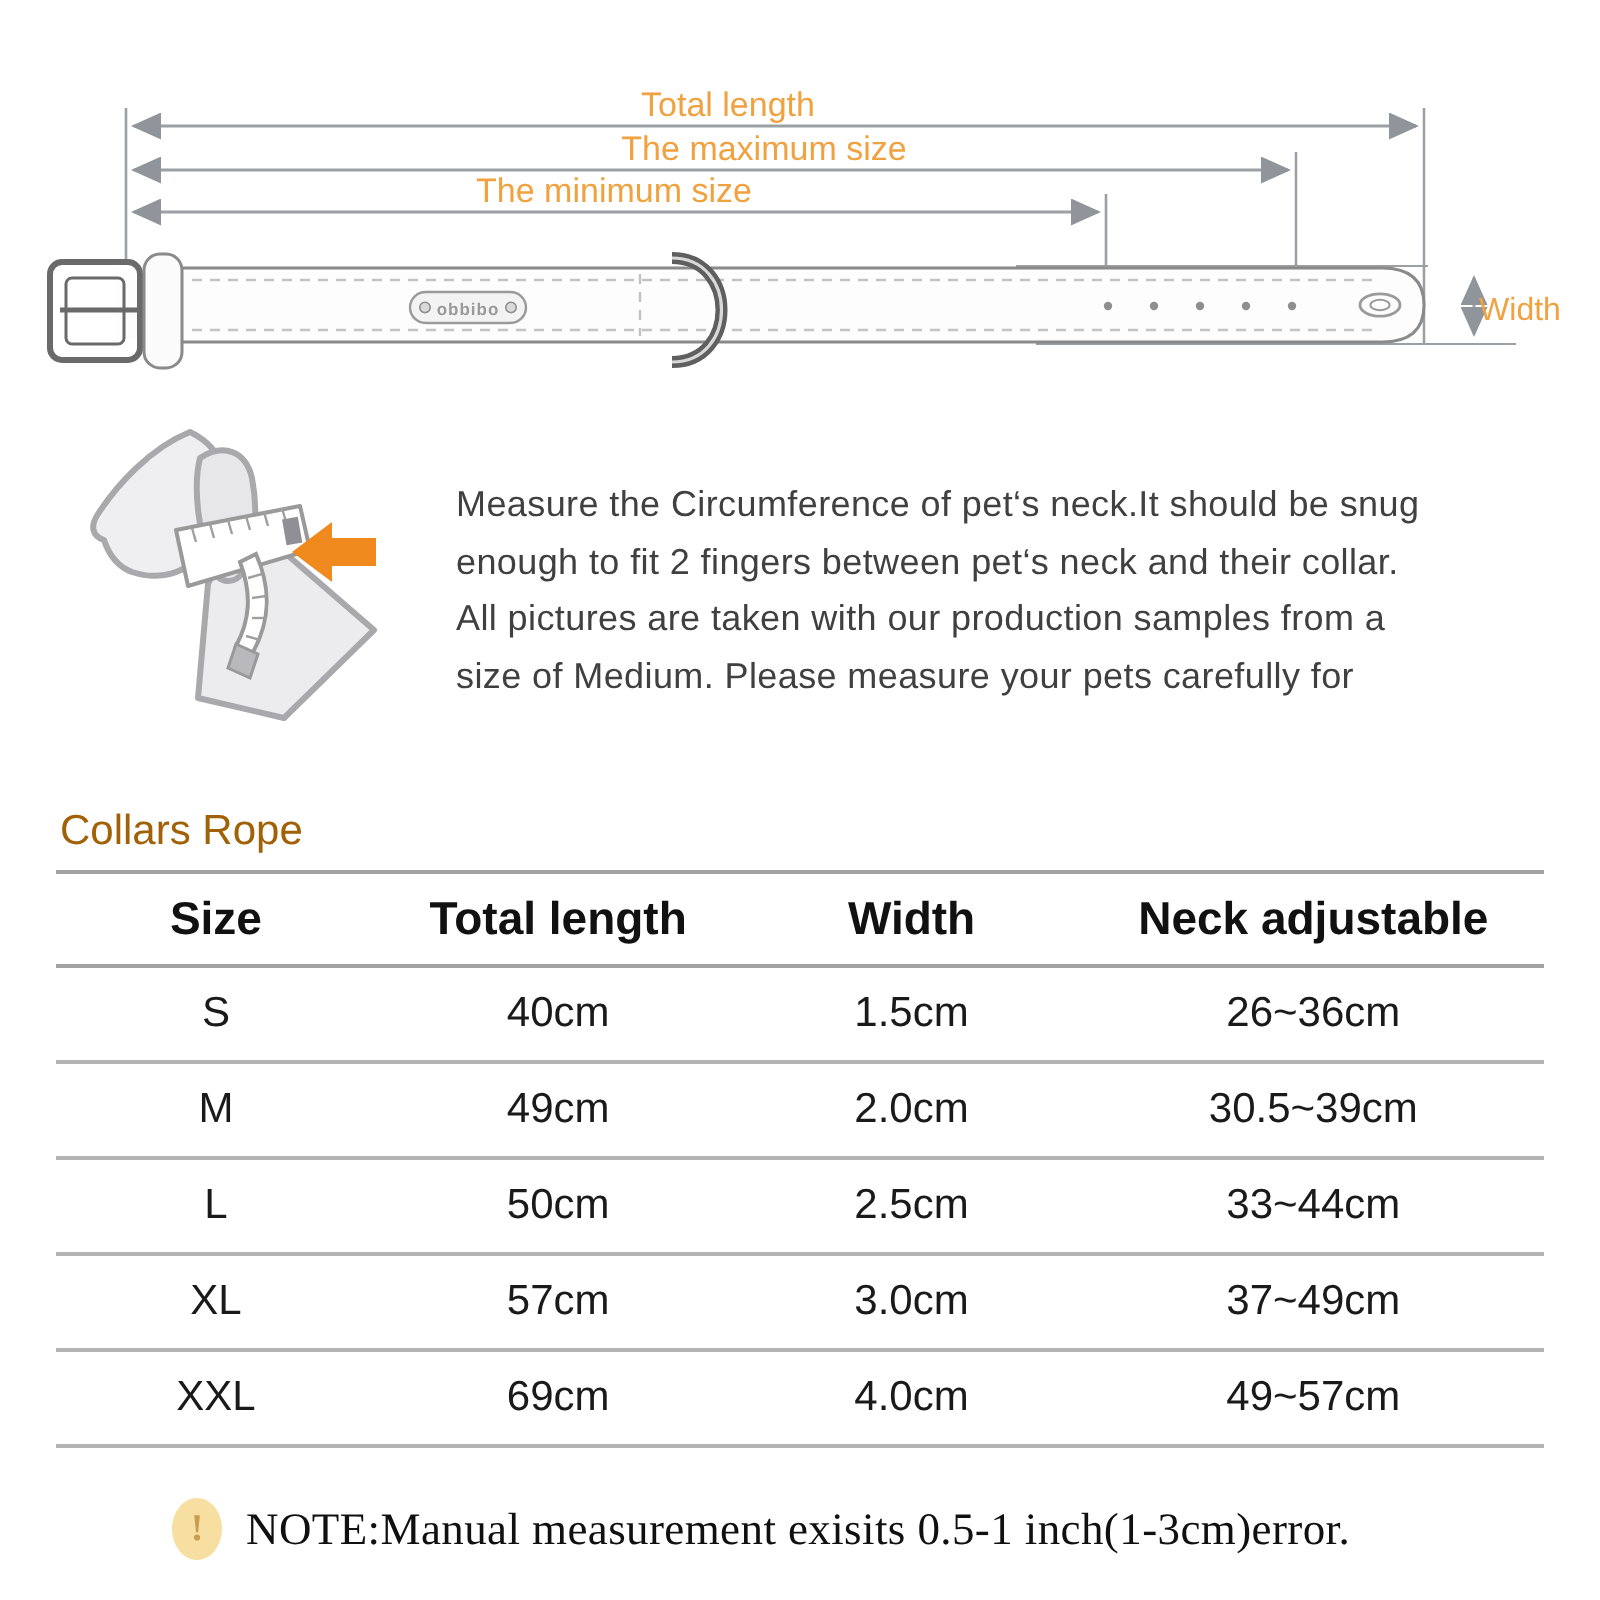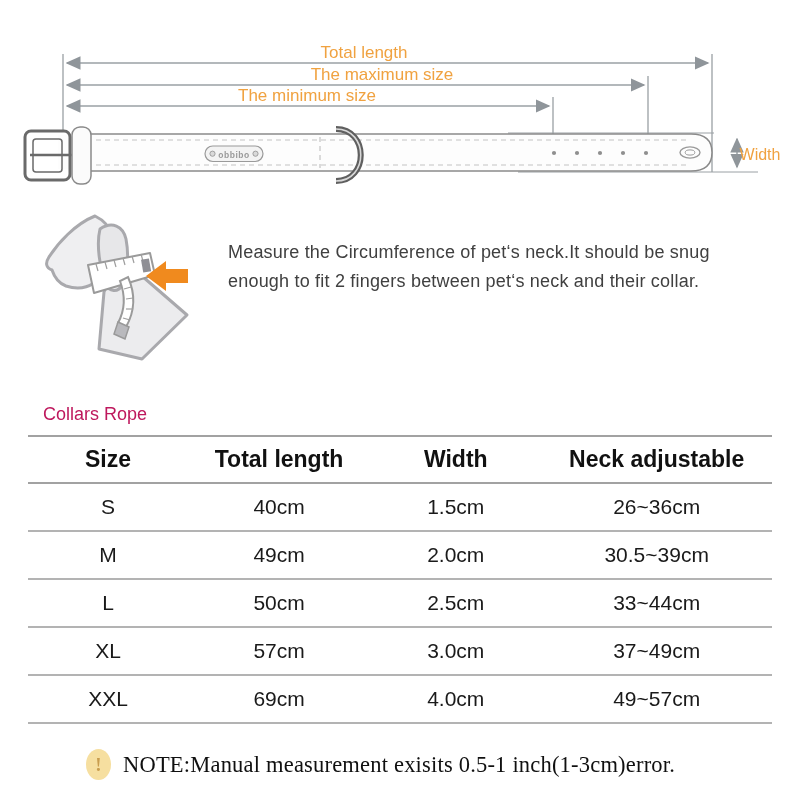--- a/index.html
+++ b/index.html
@@ -5,21 +5,21 @@
   html,body{margin:0;padding:0;background:#fff;}
   #canvas{position:relative;width:800px;height:800px;background:#fff;overflow:hidden;
           font-family:"Liberation Sans", sans-serif;color:#1c1c1c;padding-left:44px;}
   .abs{position:absolute;}
   
   #collar-svg{left:0;top:0;}
   
   #instructions{left:228px;top:238px;width:556px;font-size:18px;line-height:28.5px;
                 letter-spacing:.2px;color:#404040;}
   
-  #chart-caption{left:30px;top:404px;font-size:18px;color:#be185d;margin-left:13px;}
+  #chart-caption{left:30px;top:404px;font-size:21px;color:#a16207;}
   
   #size-table-wrap{left:28px;top:435px;width:744px;}
   table{width:100%;border-collapse:collapse;table-layout:fixed;border-top:2px solid #a2a2a2;}
   thead tr{height:47px;border-bottom:2px solid #a2a2a2;}
   th{font-size:23px;font-weight:bold;text-align:center;color:#111;}
   tbody tr{height:48px;border-bottom:2px solid #b3b3b3;}
   td{font-size:21px;text-align:center;color:#1a1a1a;}
   col.c1{width:21.5%} col.c2{width:24.5%} col.c3{width:23%} col.c4{width:31%}
   
   #note-row{left:86px;top:749px;display:flex;align-items:center;gap:12px;}
@@ -140,20 +140,22 @@
       </g>
       <path d="M88,115 L99,120 L95,132 L84,127 Z" fill="#b9b9bd" stroke="#999" stroke-width="1.5"></path>
     </g>
 
     <polygon points="116,69 136,54 136,62 158,62 158,76 136,76 136,84" fill="#F08A1E"></polygon>
   </svg>
 
   <div id="instructions" class="abs">
     <div>Measure the Circumference of pet‘s neck.It should be snug</div>
     <div>enough to fit 2 fingers between pet‘s neck and their collar.</div>
+    <div>All pictures are taken with our production samples from a</div>
+    <div>size of Medium. Please measure your pets carefully for</div>
   </div>
 
   <div id="chart-caption" class="abs">Collars Rope</div>
 
   <div id="size-table-wrap" class="abs">
     <table>
       <colgroup>
           <col class="c1">
           <col class="c2">
           <col class="c3">

